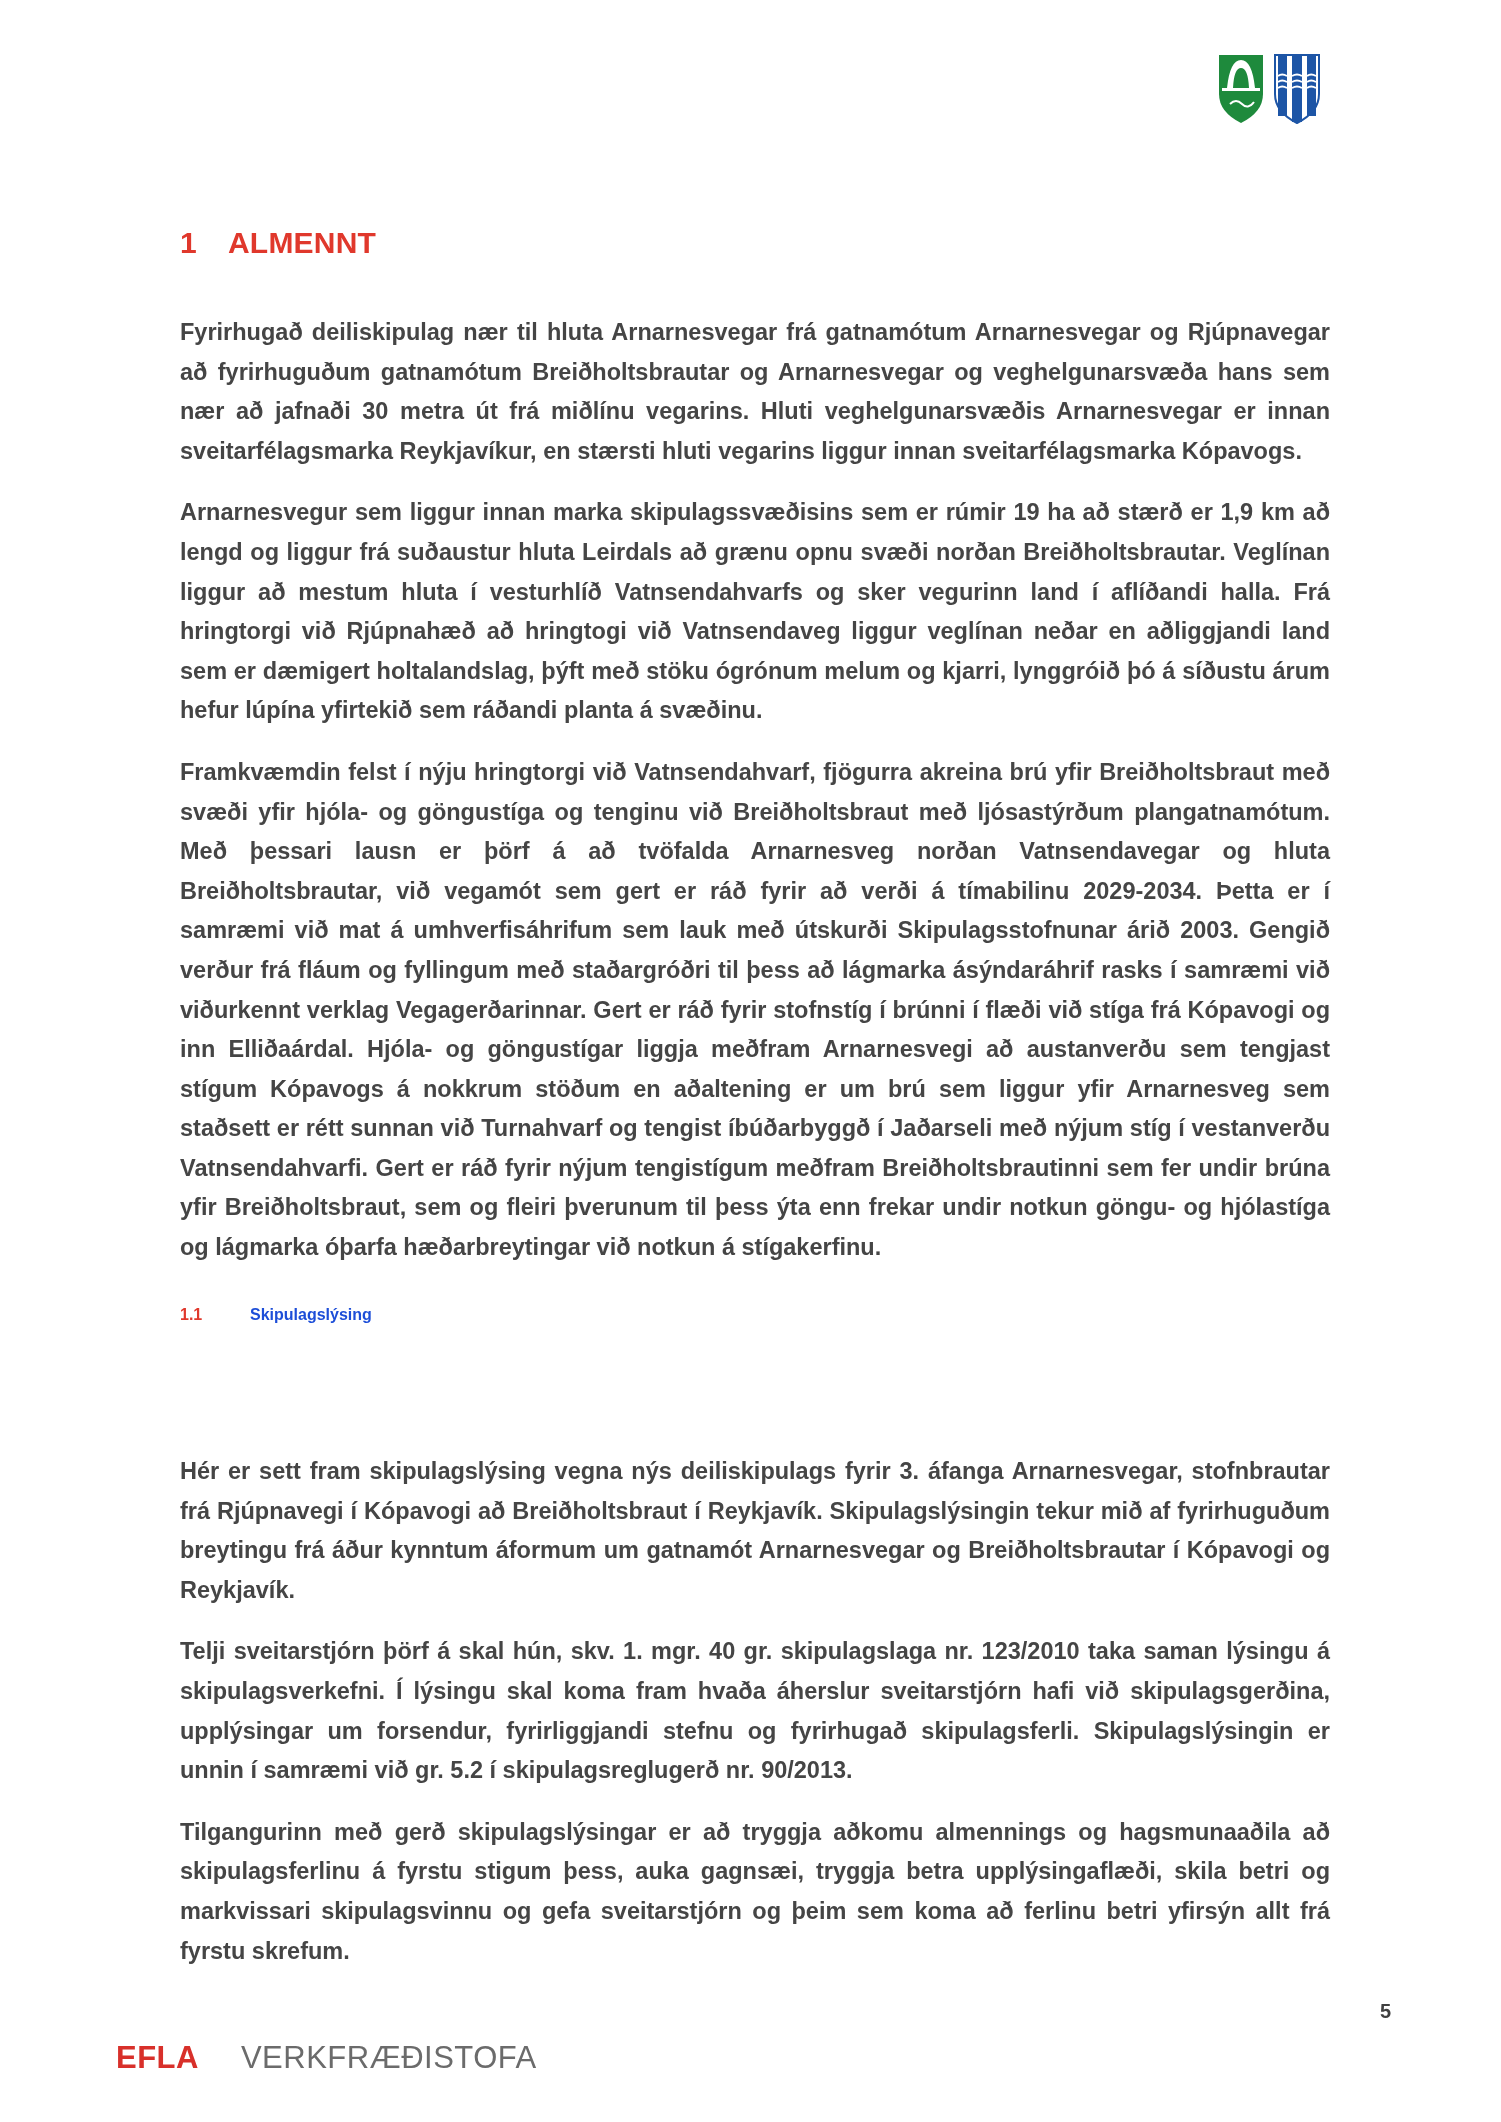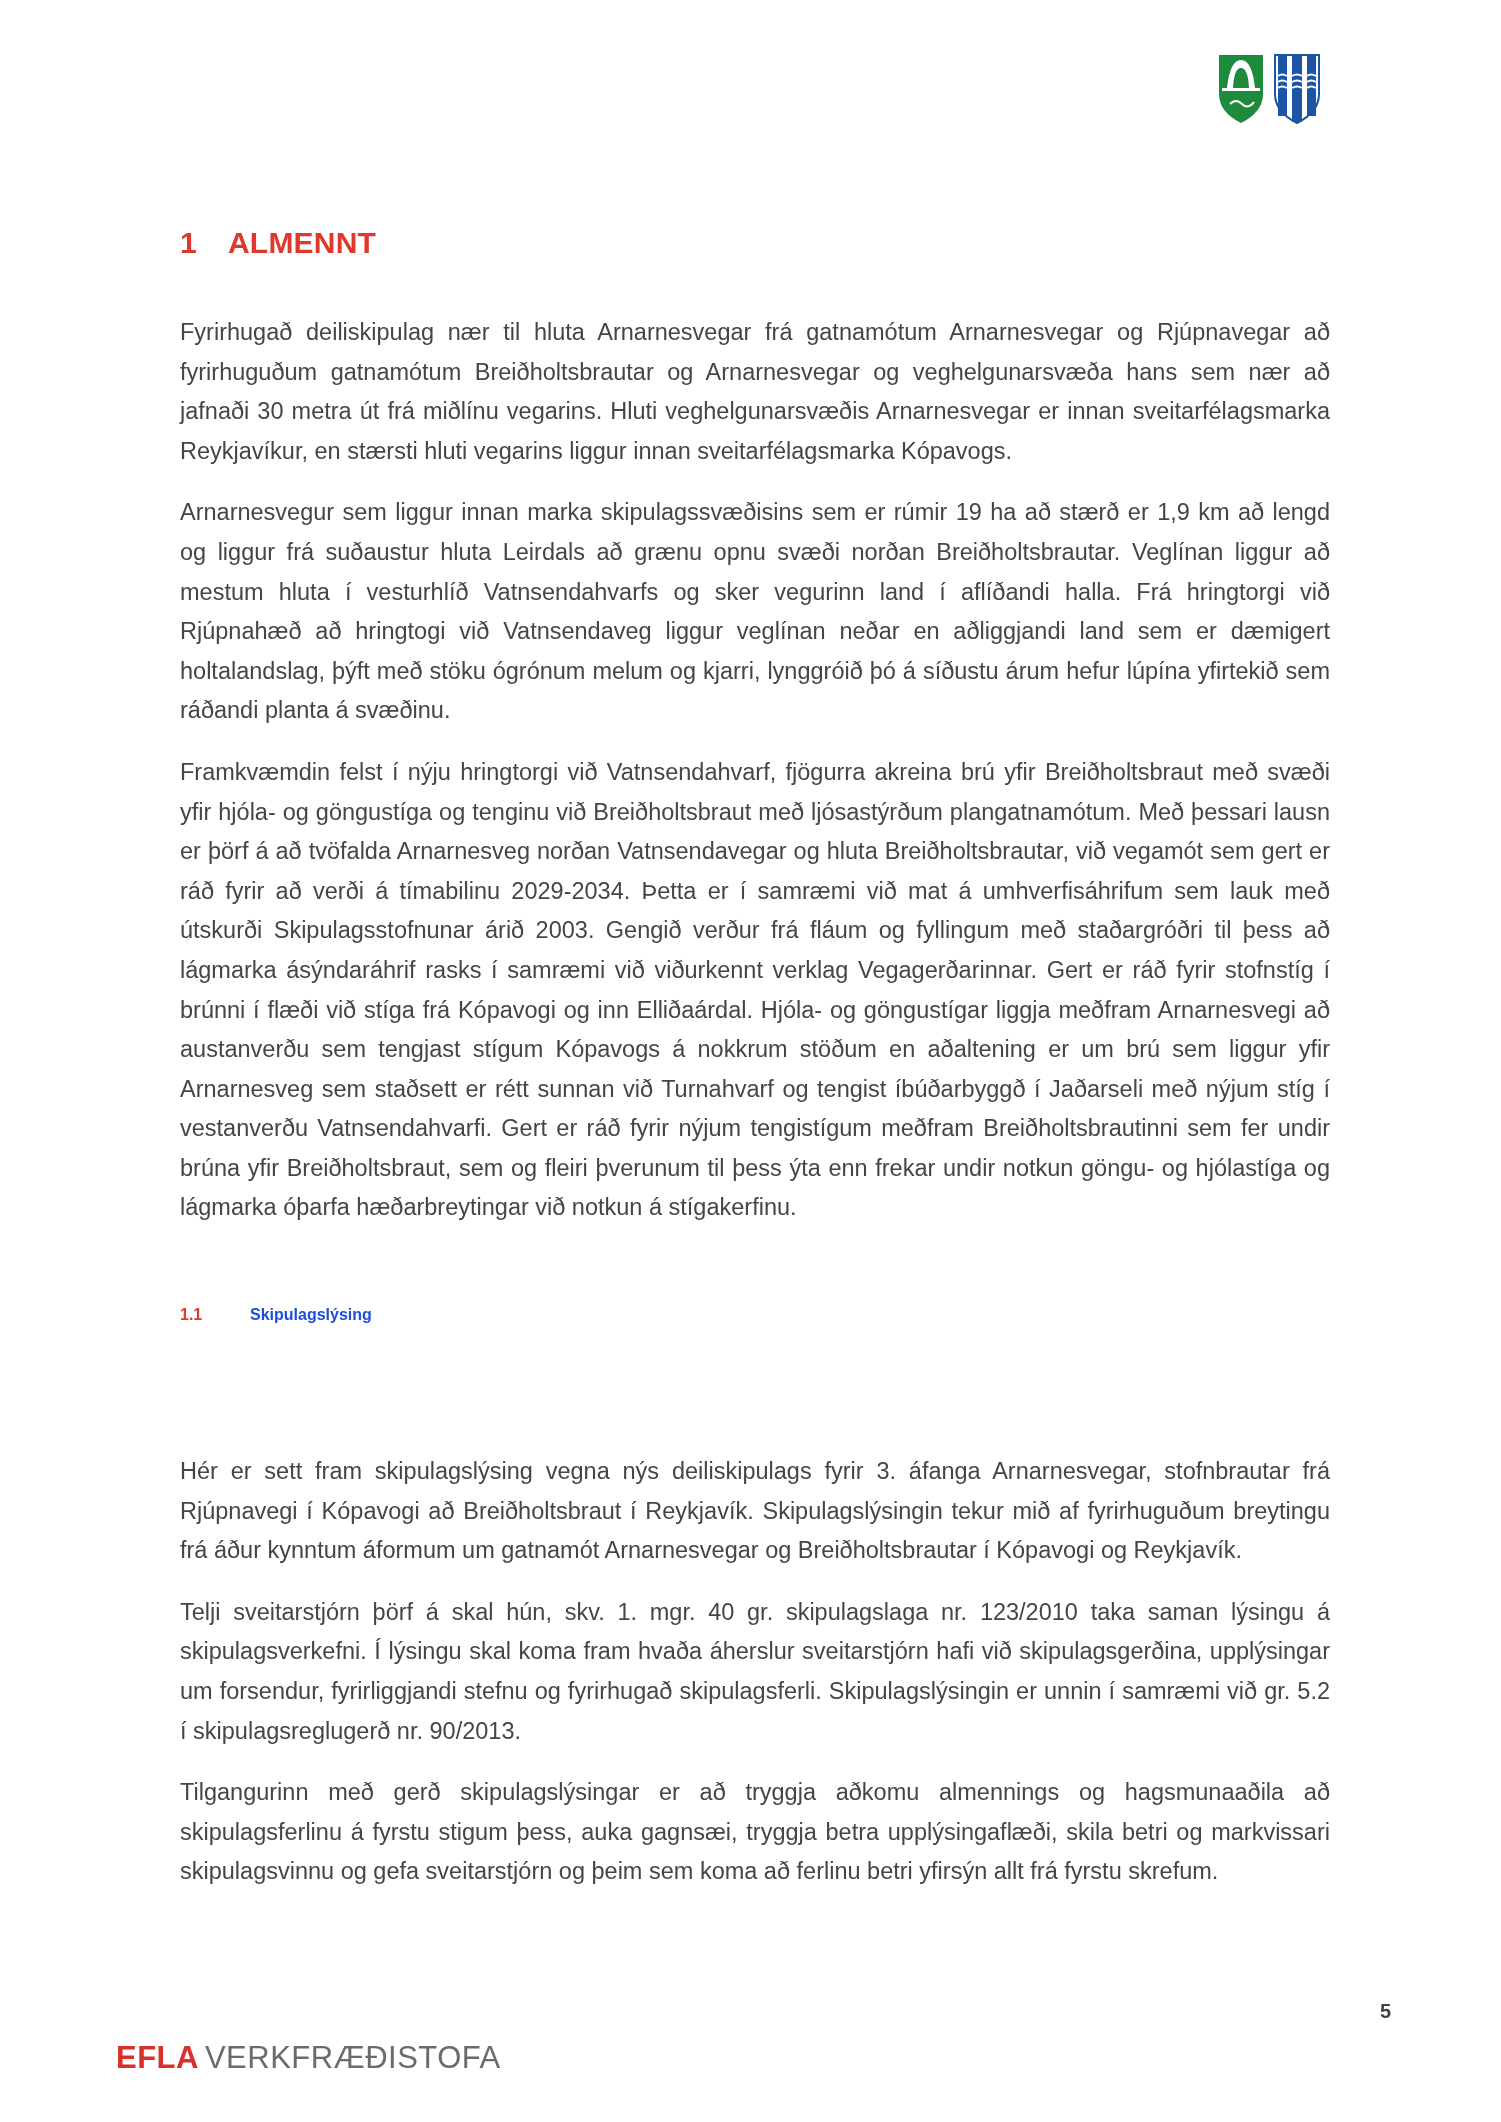--- a/index.html
+++ b/index.html
@@ -2,27 +2,27 @@
 <html><head>
 <meta charset="utf-8">
 <style>
   html, body { margin: 0; padding: 0; background: #ffffff; }
   body { width: 1501px; height: 2122px; position: relative; overflow: hidden; font-family: "Liberation Sans", "DejaVu Sans", sans-serif; color: #404040; }
   .logos { position: absolute; top: 54px; left: 1218px; display: flex; gap: 10px; }
   .logos svg { display: block; }
   .heading1 { position: absolute; top: 226px; left: 180px; color: #e0382c; font-weight: bold; font-size: 30px; letter-spacing: 0.2px; display: flex; }
   .heading1 .num { width: 48px; }
   .body-text { position: absolute; left: 180px; width: 1150px; font-size: 23.5px; line-height: 39.6px; text-align: justify; color: #454545; }
-  .body-text p { margin: 0 0 22px 0; }
+  .body-text p { margin: 0 0 22px 0; font-weight: bold; }
   #sec1 { top: 313px; }
   .heading2 { position: absolute; top: 1306px; left: 180px; font-size: 16px; font-weight: bold; display: flex; }
   .heading2 .num { color: #e0382c; width: 70px; }
   .heading2 .title { color: #1d4ed8; }
   #sec11 { top: 1452px; }
-  .footer-logo { position: absolute; top: 1996px; left: 116px; font-size: 31px; letter-spacing: 0.5px; display: flex; align-items: baseline; }
+  .footer-logo { position: absolute; top: 1996px; left: 116px; font-size: 31px; letter-spacing: 0.5px; display: flex; align-items: baseline; gap: 36px; }
   .footer-logo .efla { color: #d8302a; font-weight: bold; margin-right: 6px; }
   .footer-logo .vf { color: #6b6b6b; font-weight: normal; margin-top: 44px; }
   .page-num { position: absolute; top: 2000px; left: 1380px; font-size: 20px; font-weight: bold; color: #404040; }
 </style>
 </head>
 <body>
 
 <div class="logos">
   <svg width="46" height="70" viewBox="0 0 46 70">
     <path d="M1 1 H45 V40 Q45 58 23 69 Q1 58 1 40 Z" fill="#1e8a3c"></path>

